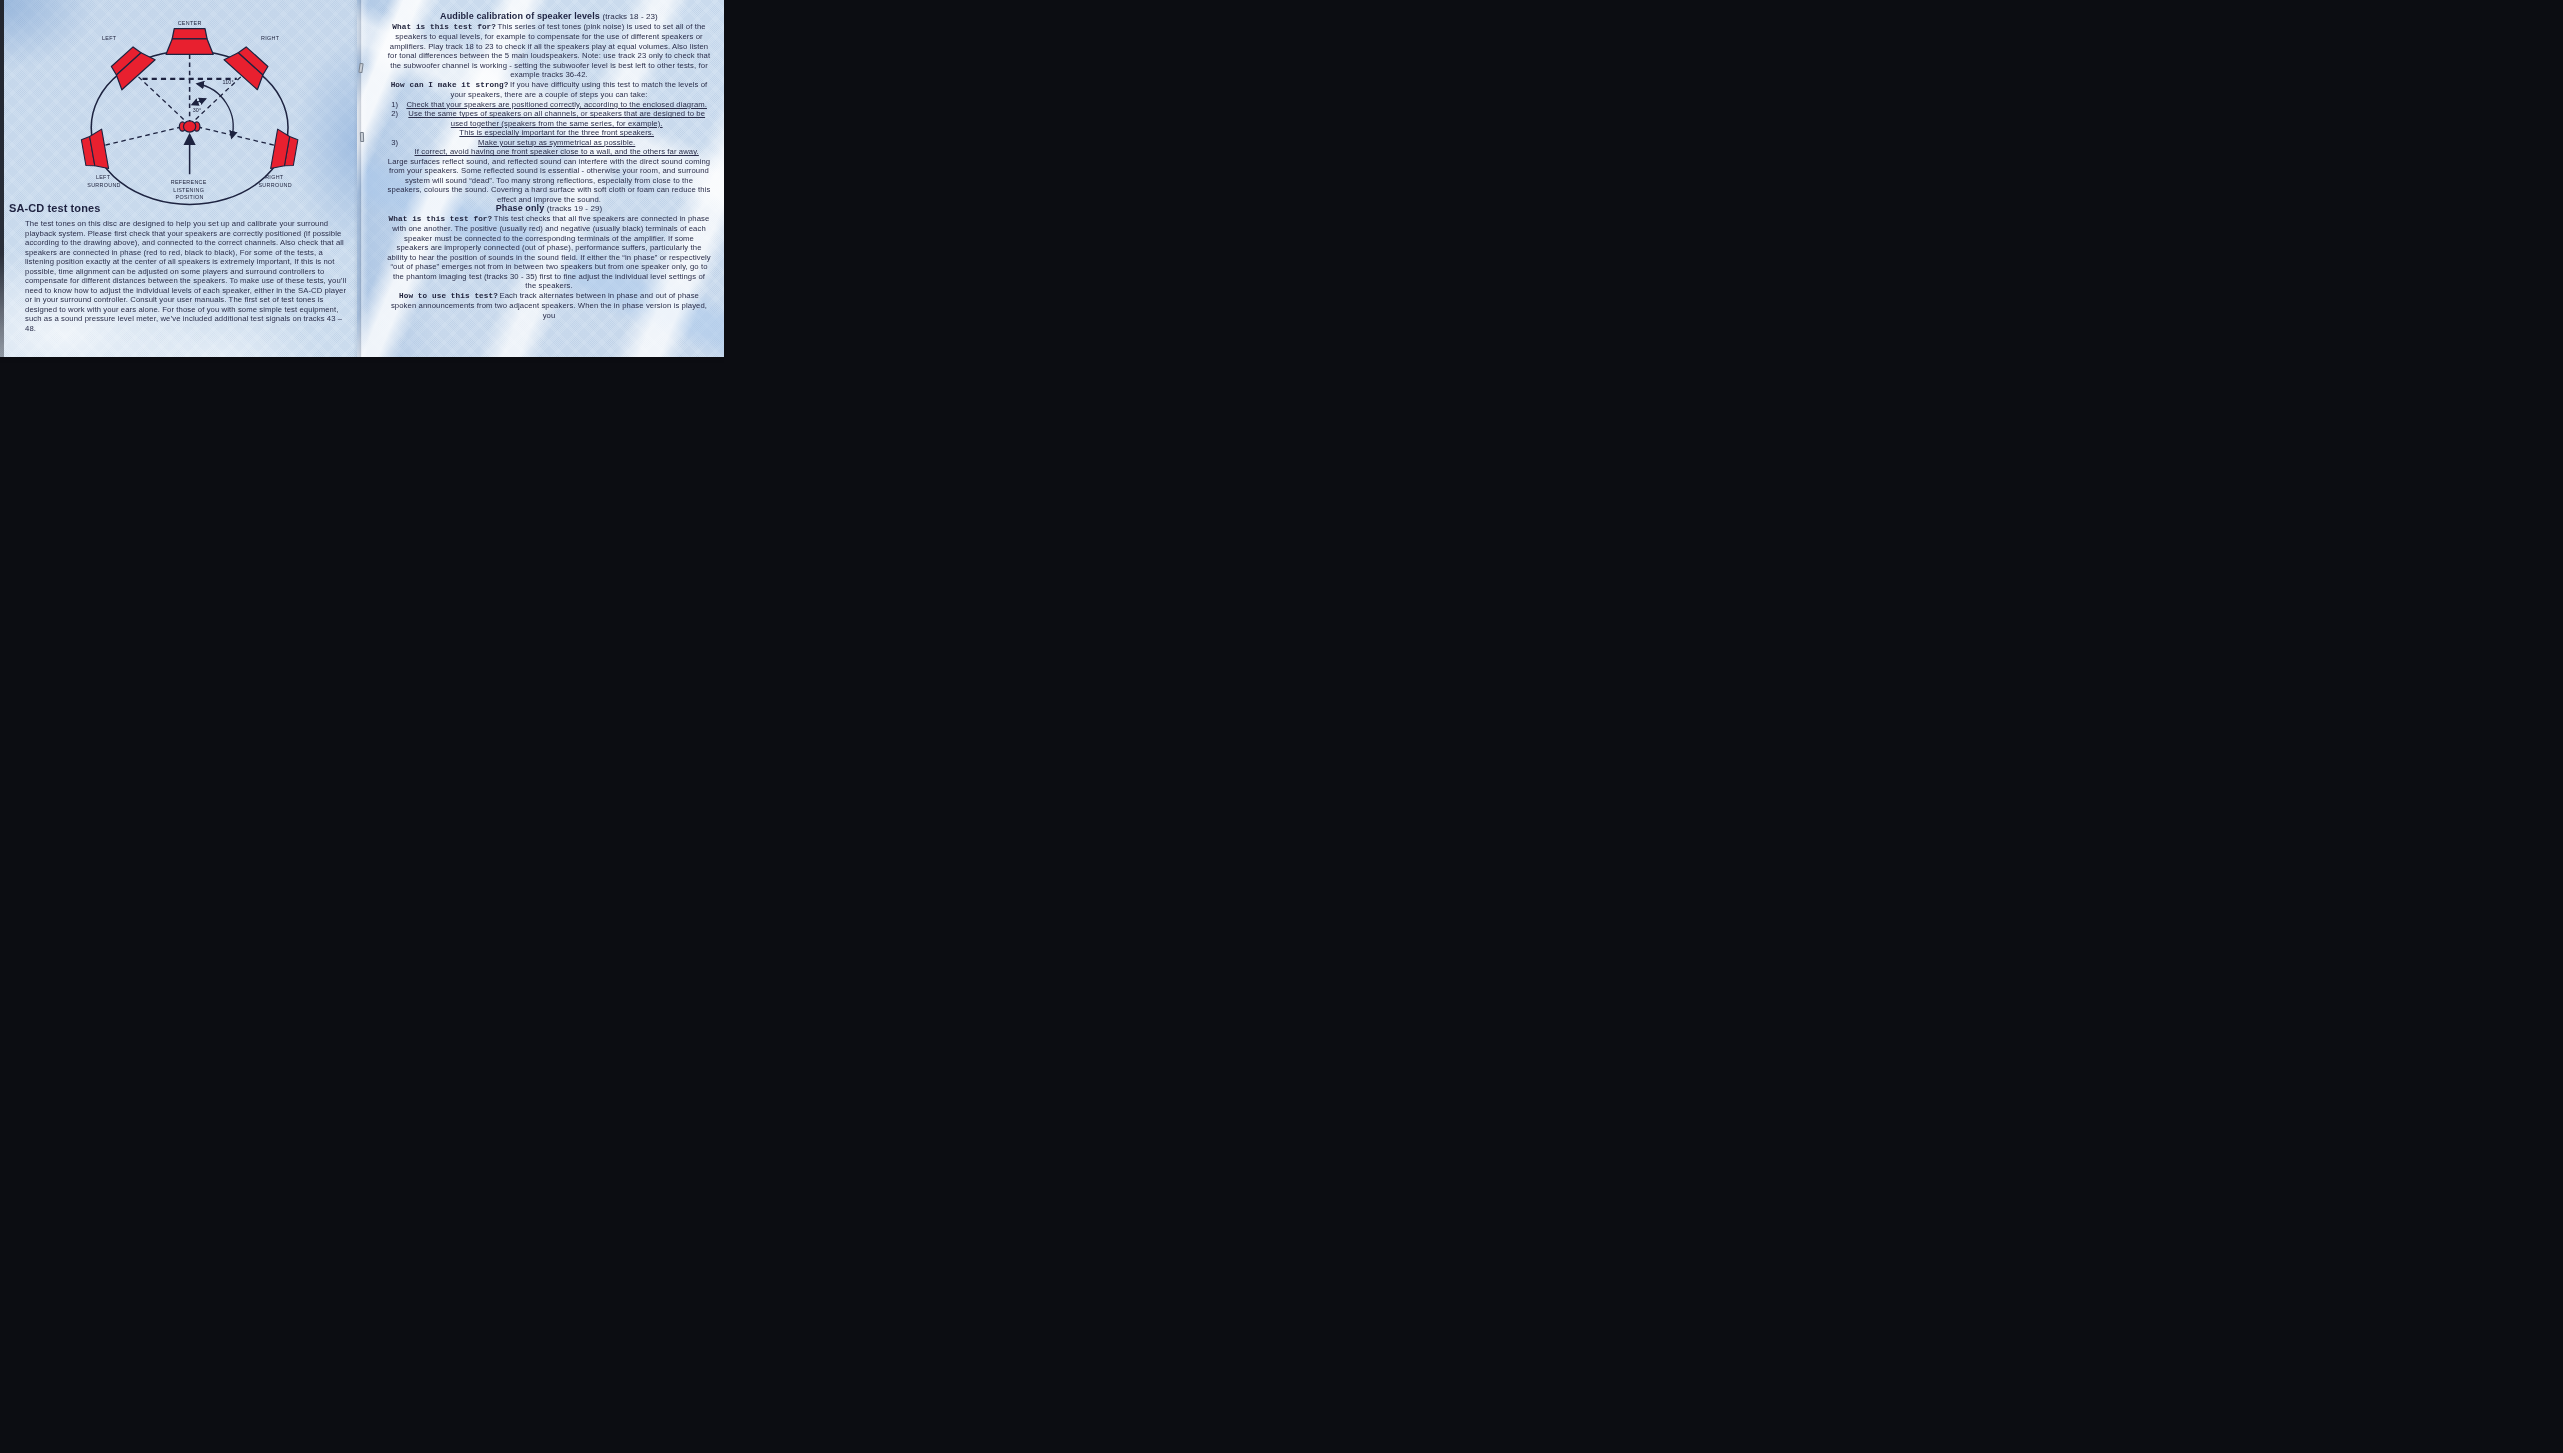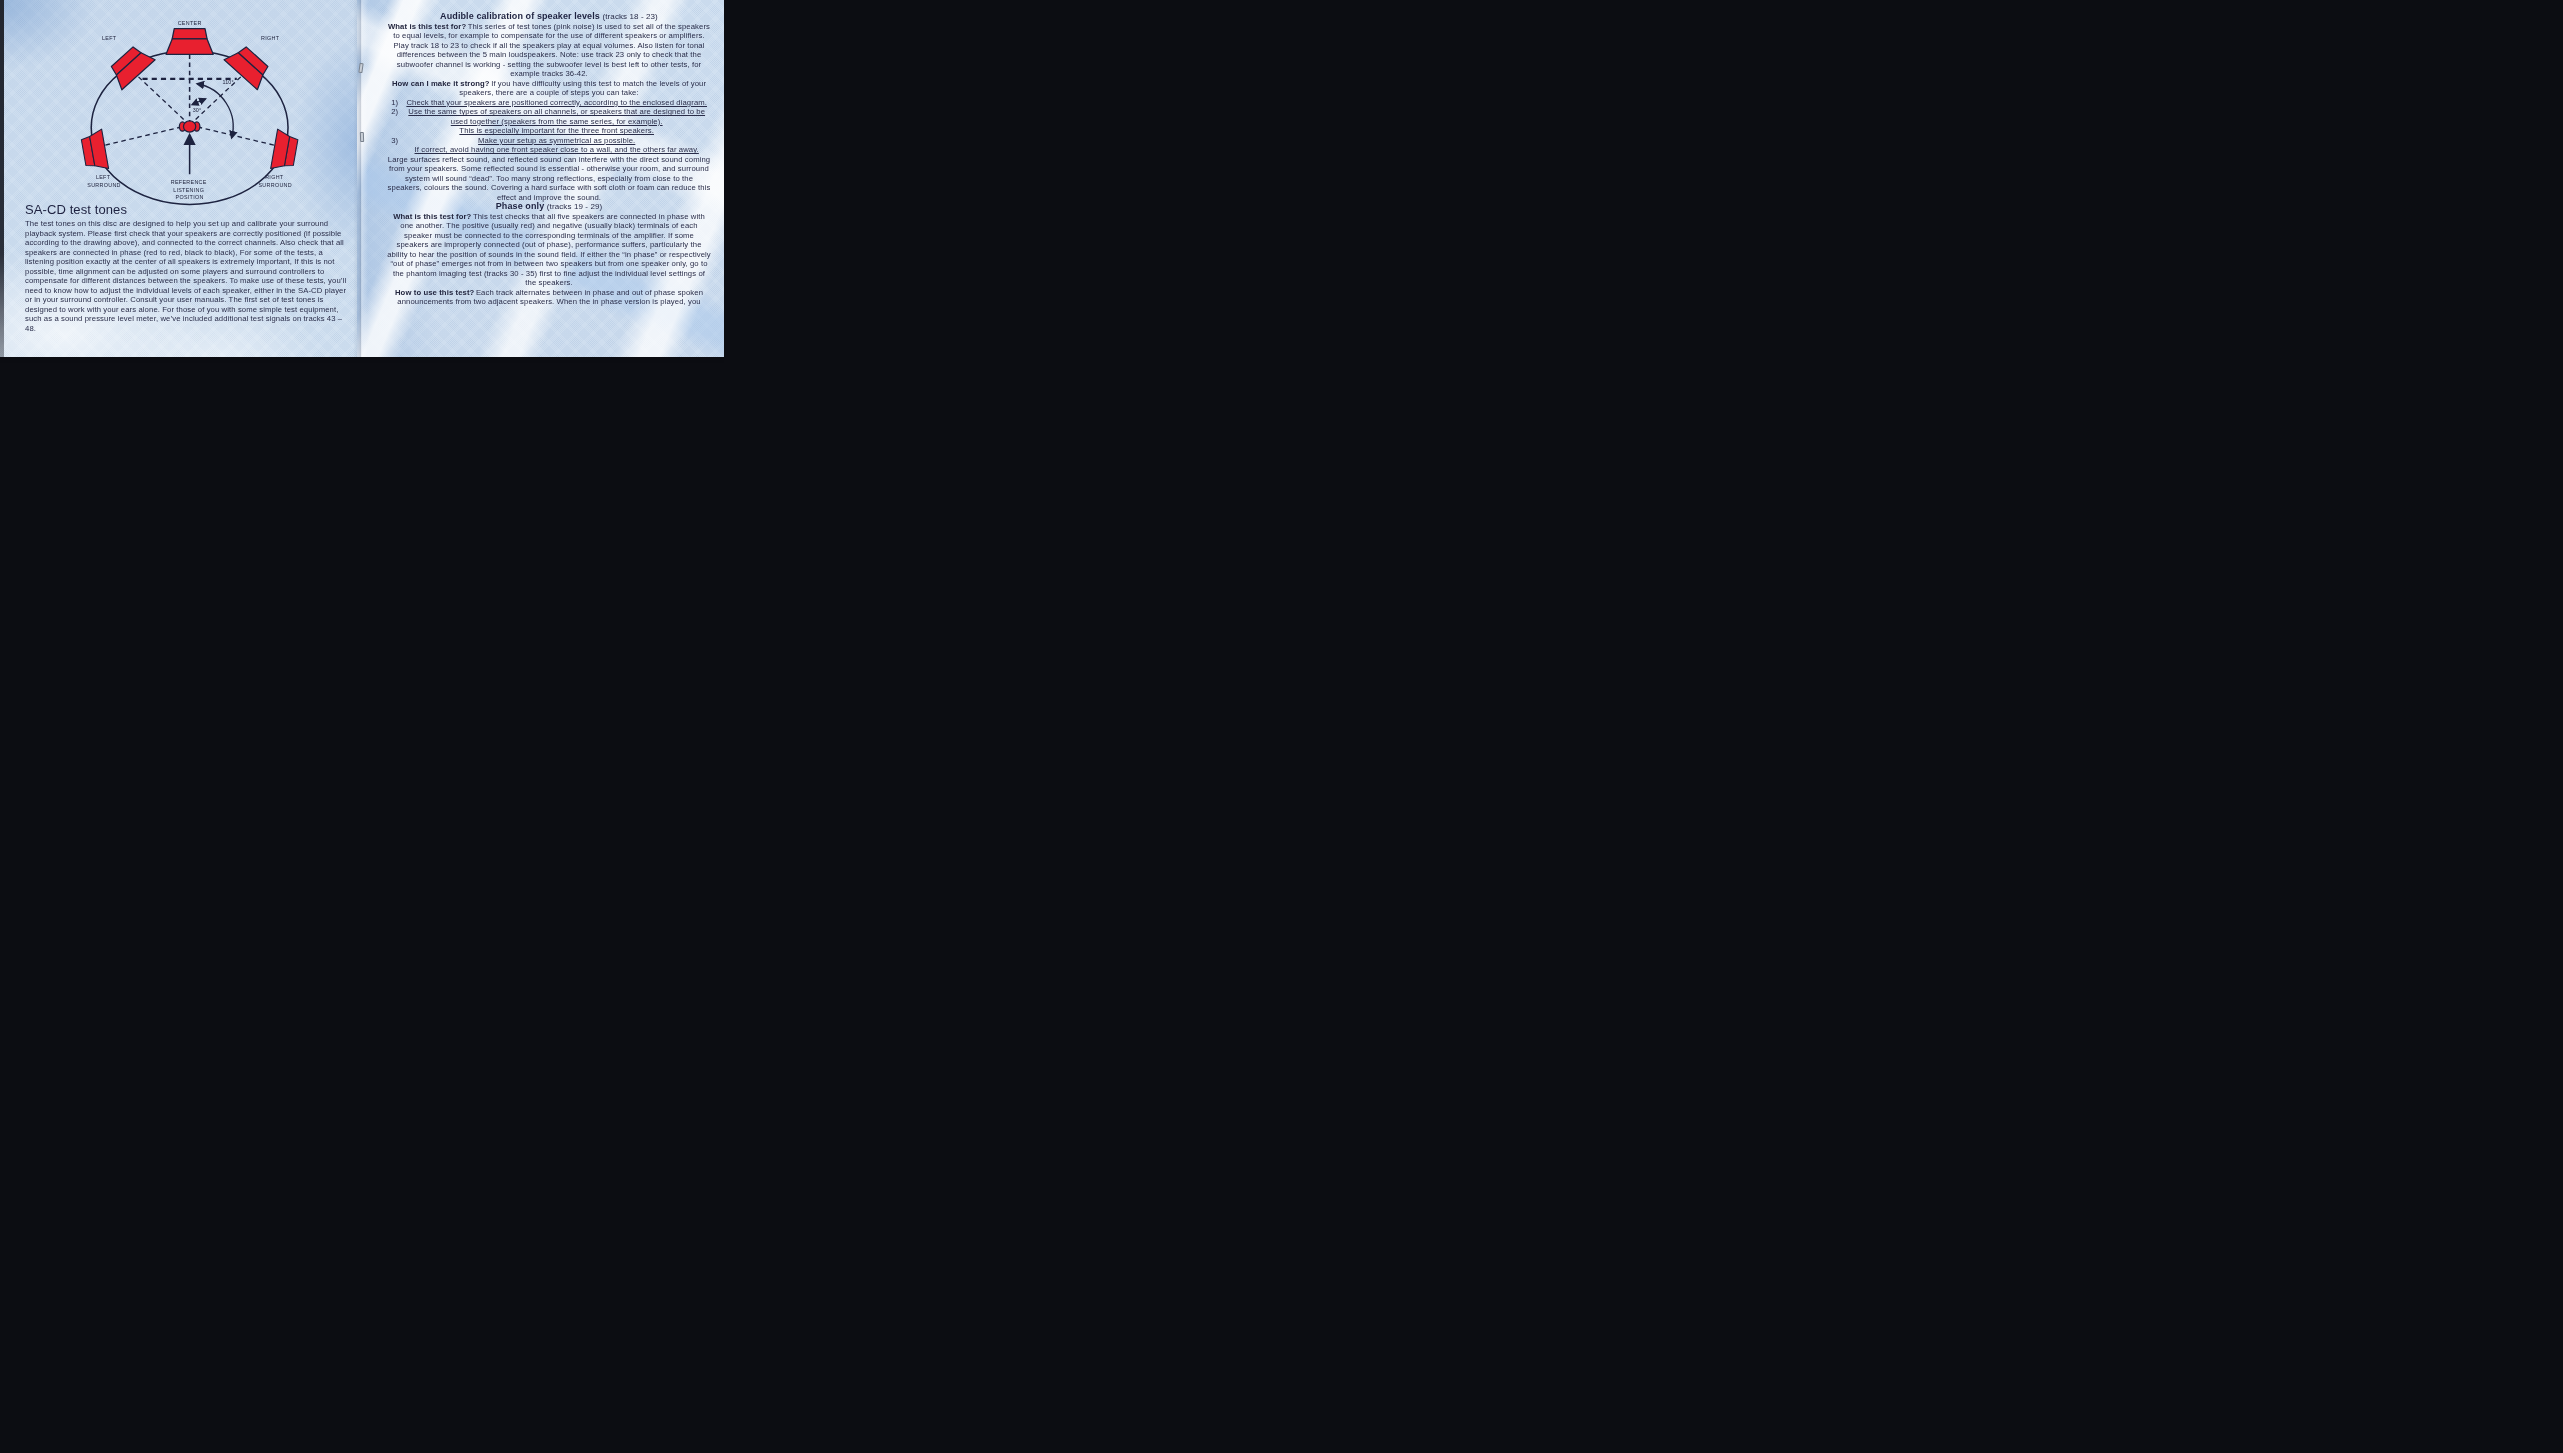--- a/index.html
+++ b/index.html
@@ -40,24 +40,24 @@
     background:linear-gradient(180deg,#22262f 0%,#2a2f3a 70%,rgba(42,47,58,.4) 100%);z-index:6;}
   .bar-bottom{position:absolute;left:0;bottom:0;width:724px;height:6.2px;background:#0b0c11;z-index:6;}
   .spine{position:absolute;left:353px;top:0;width:15.4px;height:357px;z-index:4;
     background:linear-gradient(90deg, transparent, rgba(90,110,140,.18) 40%, rgba(50,60,85,.20) 50%, rgba(255,255,255,.35) 58%, transparent);}
   .staple{position:absolute;width:2.1px;height:8.2px;background:#c9cfd7;border:0.5px solid #79828e;border-radius:1px;z-index:5;}
   .staple.s1{left:359px;top:63px;transform:rotate(8deg);}
   .staple.s2{left:360px;top:132px;transform:rotate(-2deg);}
 
   
   .body-text{font-size:7.7px;line-height:9.5px;color:#2a2d49;letter-spacing:0.1px;}
-  .lead{font-weight:700;color:#23263f;margin-right:1.5px;}
+  .lead{font-weight:700;color:#23263f;margin-right:1.5px;font-family:Liberation Mono, monospace;}
   h1.sec{font-size:9px;font-weight:700;color:#1e2240;margin:0;letter-spacing:0.1px;}
   h1.sec .suffix{font-weight:400;font-size:8px;color:#2a2d49;}
-  .sa-heading{position:absolute;left:25px;top:202px;font-size:13px;font-weight:400;color:#1e2240;letter-spacing:0.1px;}
+  .sa-heading{position:absolute;left:9px;top:202px;font-size:11px;font-weight:700;color:#1e2240;letter-spacing:0.1px;}
   .sa-body{position:absolute;left:25px;top:219px;width:323px;}
   .right-col{position:absolute;left:30px;top:12.3px;width:324px;}
   .right-col p{margin:0;}
   .mt1{margin-top:10.3px;}
   .mt2{margin-top:13.3px;}
   .list{margin:0;}
   .list-row{display:flex;}
   .list-num{flex:0 0 15.4px;}
   .li-text{flex:1;white-space:pre-line;text-decoration:underline;}
 

